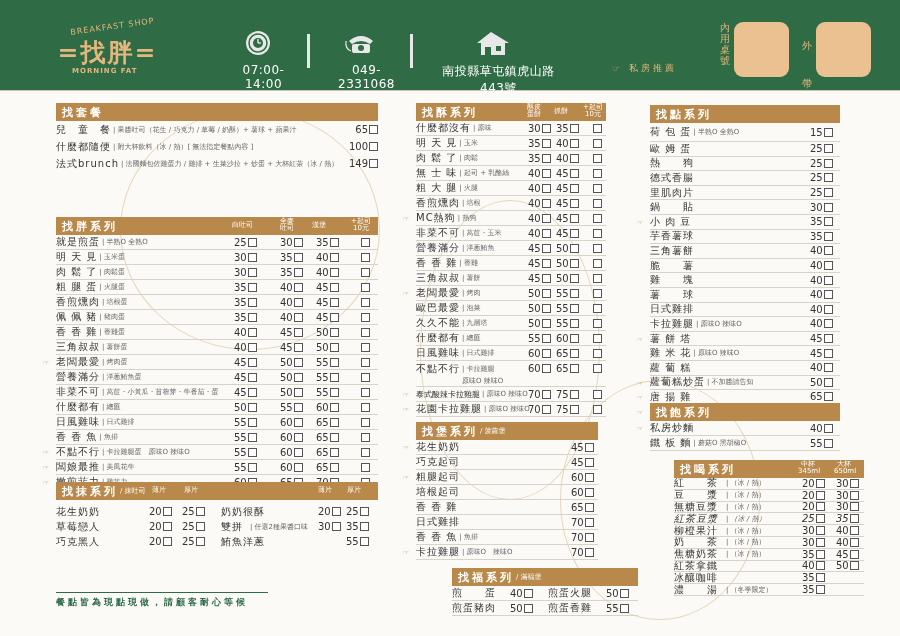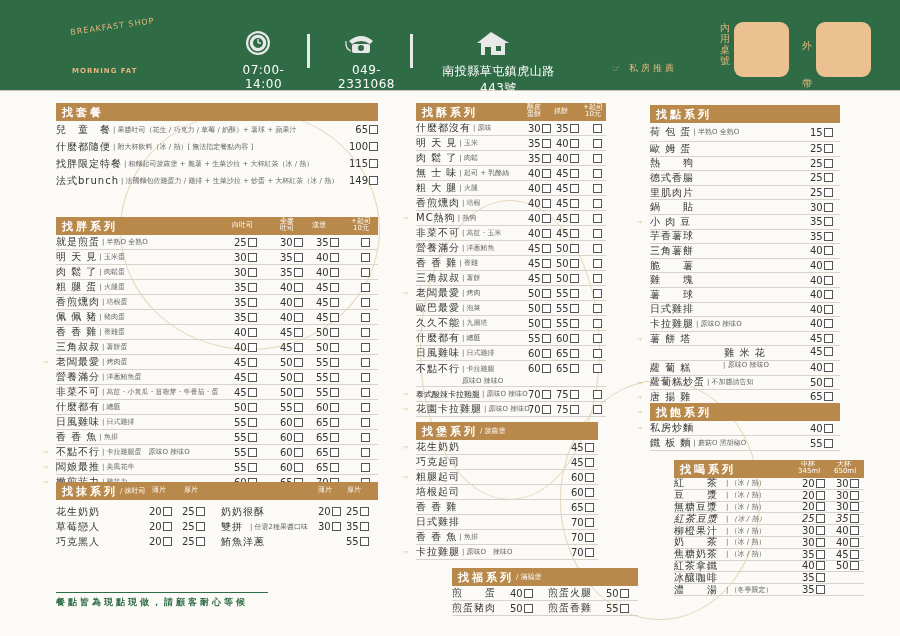--- a/index.html
+++ b/index.html
@@ -47,20 +47,21 @@
 </head>
 <body>
 
 <div class="deco" style="left:120px;top:110px;width:260px;height:240px;"></div>
 <div class="deco" style="left:420px;top:200px;width:180px;height:300px;"></div>
 <div class="deco" style="left:560px;top:380px;width:200px;height:240px;"></div>
 
 <div class="header">
   <div class="logo">
     <div class="top">BREAKFAST SHOP</div>
+    <div class="main">=找胖=</div>
     <div class="bot">MORNING FAT</div>
   </div>
 
   <div class="hinfo" style="left:215px;width:85px;">
     <div class="ic">
       <svg width="26" height="26" viewBox="0 0 26 26">
           <circle cx="13" cy="13" r="12" fill="#e8e8e8"></circle>
           <circle cx="13" cy="13" r="9" fill="none" stroke="#2f6b45" stroke-width="1.5"></circle>
           <circle cx="13" cy="13" r="5" fill="#2f6b45"></circle>
           <line x1="13" y1="13" x2="13" y2="9" stroke="#fff" stroke-width="1.2"></line>
@@ -119,28 +120,20 @@
         <span class="pr" style="left: auto; justify-content: flex-end; right: 0px;">
           <span>65</span>
           <span class="cb"></span>
         </span>
       </div>
       <div class="row nob" style="height: 17px;">
         <span class="nm">什麼都隨便</span>
         <span class="ds">| <span>附大杯飲料（冰 / 熱）[ 無法指定餐點內容 ]</span></span>
         <span class="pr" style="left: auto; justify-content: flex-end; right: 0px;">
           <span>100</span>
-          <span class="cb"></span>
-        </span>
-      </div>
-      <div class="row nob" style="height: 17px;">
-        <span class="nm">找胖限定特餐</span>
-        <span class="ds">| <span>粗麵起司菠蘿堡 + 脆薯 + 生菜沙拉 + 大杯紅茶（冰 / 熱）</span></span>
-        <span class="pr" style="left: auto; justify-content: flex-end; right: 0px;">
-          <span>115</span>
           <span class="cb"></span>
         </span>
       </div>
       <div class="row nob" style="height: 17px;">
         <span class="nm">法式brunch</span>
         <span class="ds">| <span>法國麵包佐雞蛋力 / 雞排 + 生菜沙拉 + 炒蛋 + 大杯紅茶（冰 / 熱）</span></span>
         <span class="pr" style="left: auto; justify-content: flex-end; right: 0px;">
           <span>149</span>
           <span class="cb"></span>
         </span>
@@ -1000,21 +993,21 @@
         </span>
       </div>
       <div class="row" style="height: 14.6px;">
         <span class="hand">☞</span>
         <span class="nm">薯 餅 塔</span>
         <span class="pr" style="left: 160px;">
           <span>45</span>
           <span class="cb"></span>
         </span>
       </div>
-      <div class="row" style="height: 14.6px; flex-direction: column;">
+      <div class="row" style="height: 14.6px;">
         <span class="nm">雞 米 花</span>
         <span class="ds">| <span>原味O 辣味O</span></span>
         <span class="pr" style="left: 160px;">
           <span>45</span>
           <span class="cb"></span>
         </span>
       </div>
       <div class="row" style="height: 14.6px;">
         <span class="nm">蘿 蔔 糕</span>
         <span class="pr" style="left: 160px;">

